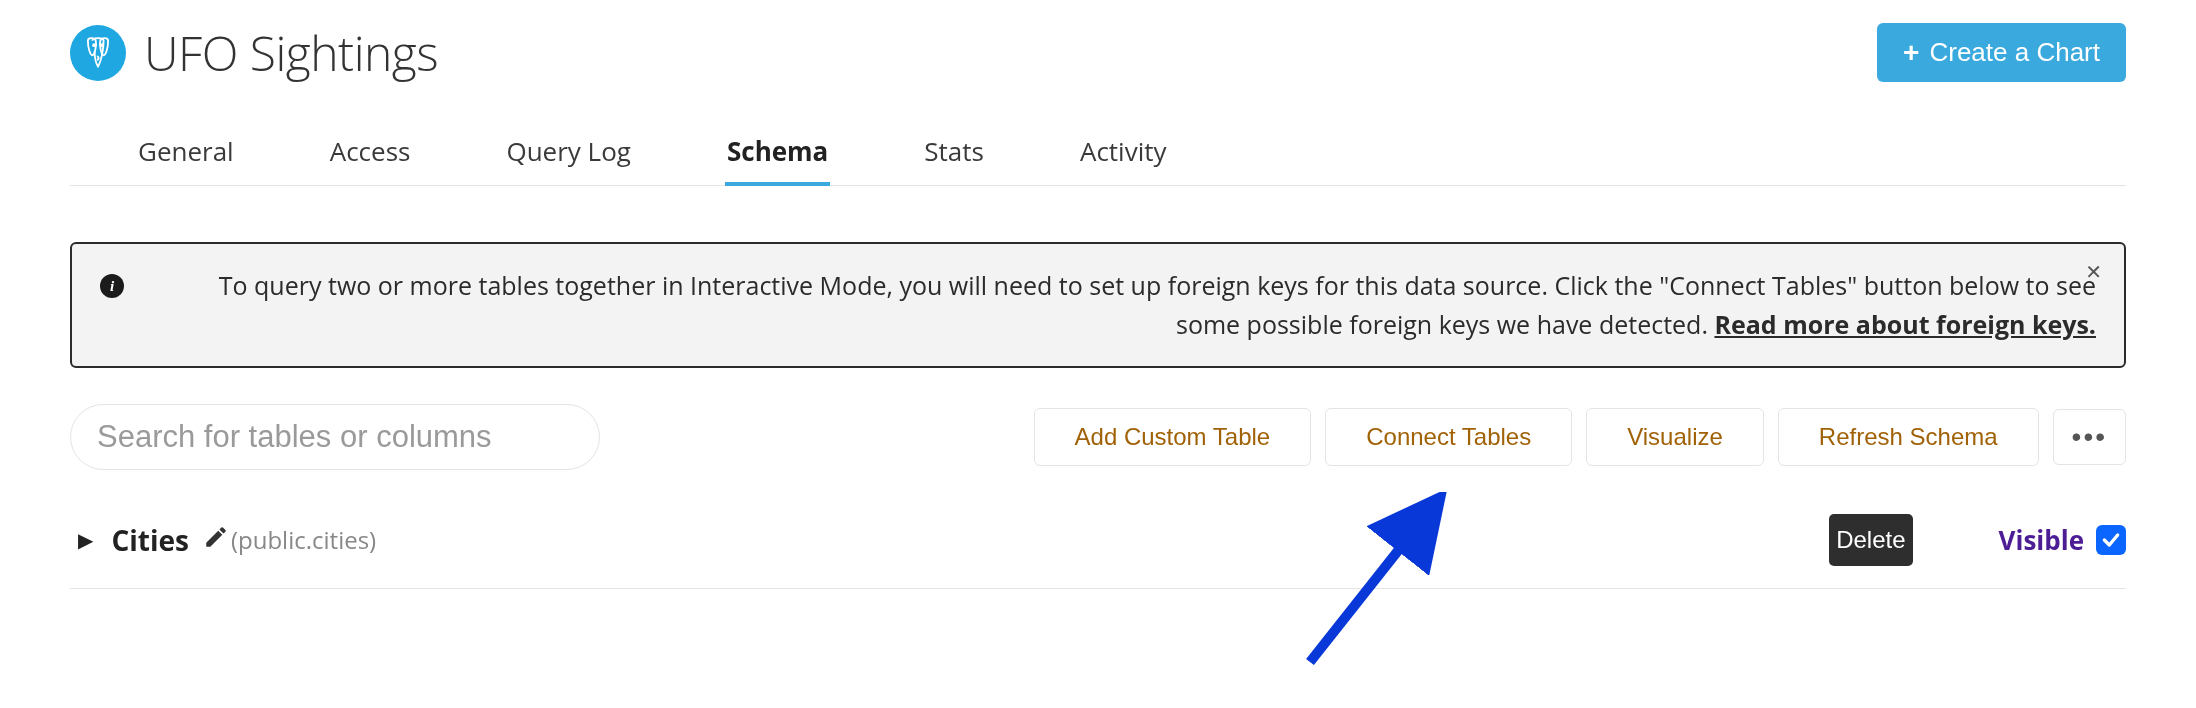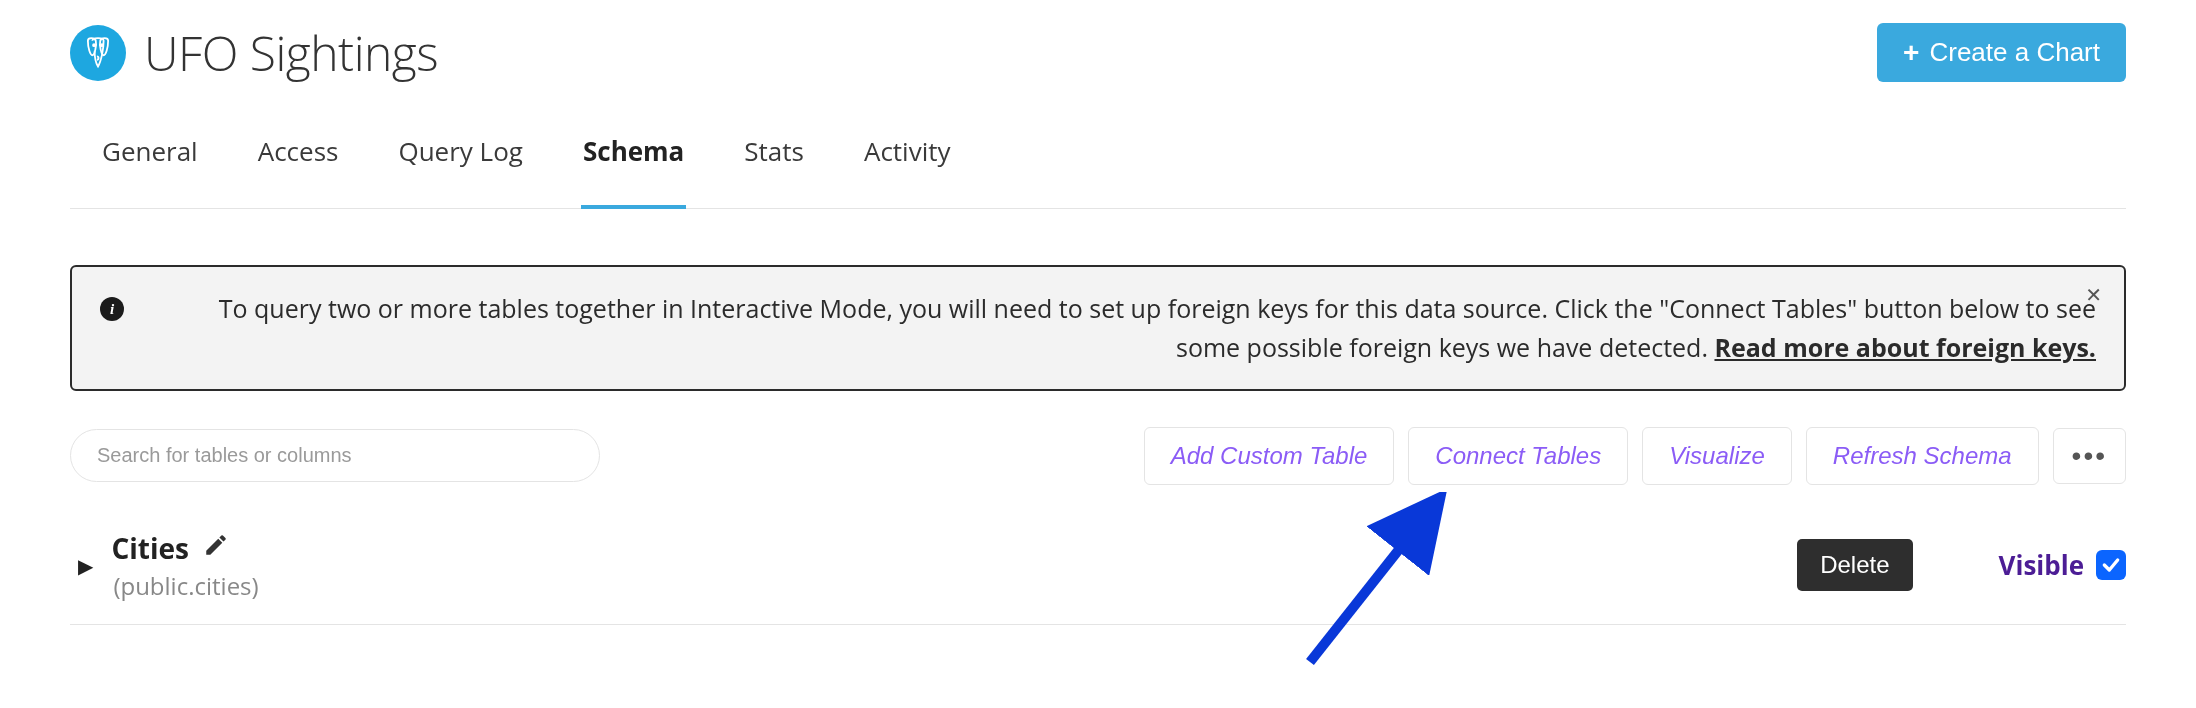--- a/index.html
+++ b/index.html
@@ -55,24 +55,25 @@
 
   .tabs {
     display: flex;
     gap: 56px;
     border-bottom: 1px solid #e4e4e4;
     padding-left: 30px;
   }
   .tab {
     font-size: 26px;
     color: #3a3a3a;
-    padding: 8px 2px 36px 2px;
+    padding: 8px 2px 13px 2px;
     cursor: pointer;
     border-bottom: 4px solid transparent;
     margin-bottom: -1px;
+    margin-left: 36px;
   }
   .tab.active {
     font-weight: 700;
     border-bottom-color: #3aa9de;
     color: #222;
   }
 
   .info-banner {
     margin-top: 56px;
     border: 2px solid #2b2b2b;
@@ -121,36 +122,35 @@
   .toolbar-row {
     display: flex;
     align-items: center;
     margin-top: 36px;
     gap: 14px;
   }
   .search-input {
     border: 1px solid #e4e4e4;
     border-radius: 40px;
     padding: 14px 26px;
-    font-size: 20px;
+    font-size: 31px;
     color: #999;
     width: 530px;
     outline: none;
   }
   .search-input::placeholder { color: #9a9a9a; }
   .spacer { flex: 1; }
   .toolbar-btn {
     border: 1px solid #e4e4e4;
     background: #fff;
-    color: #8b5cf6;
+    color: #a16207;
     border-radius: 6px;
     font-size: 24px;
-    padding: 14px 26px;
-    cursor: pointer;
-    font-style: italic;
+    padding: 14px 40px;
+    cursor: pointer;
   }
   .icon-btn {
     border: 1px solid #e4e4e4;
     background: #fff;
     border-radius: 6px;
     padding: 10px 18px;
     cursor: pointer;
     color: #555;
     font-size: 28px;
     letter-spacing: 2px;
@@ -166,42 +166,42 @@
     padding-bottom: 22px;
     border-bottom: 1px solid #e4e4e4;
     padding-left: 8px;
   }
   .disclose {
     font-size: 20px;
     color: #222;
     margin-right: 18px;
     cursor: pointer;
   }
-  .table-name-block { display:flex; flex-direction:column;text-align:right; }
+  .table-name-block { display:flex; flex-direction:row;text-align:right; }
   .table-name-line { display:flex; align-items:center; gap:14px; }
   .table-name {
     font-size: 28px;
     font-weight: 700;
     color: #222;
   }
   .pencil { color:#444; cursor:pointer; }
   .table-sub {
     font-size: 24px;
     color: #888;
     margin-top: 2px;
     margin-left: 2px;
   }
   .row-spacer { flex:1; }
   .delete-btn {
     background: #2e2e2e;
     color: #fff;
     border: none;
     border-radius: 5px;
     font-size: 24px;
-    padding: 12px 23px;
+    padding: 12px 7px;
     cursor: pointer;
     margin-right: 86px;
   }
   .visible-label {
     font-size: 26px;
     font-weight: 700;
     color: #4c1d95;
     margin-right: 12px;
   }
   .vis-check {

